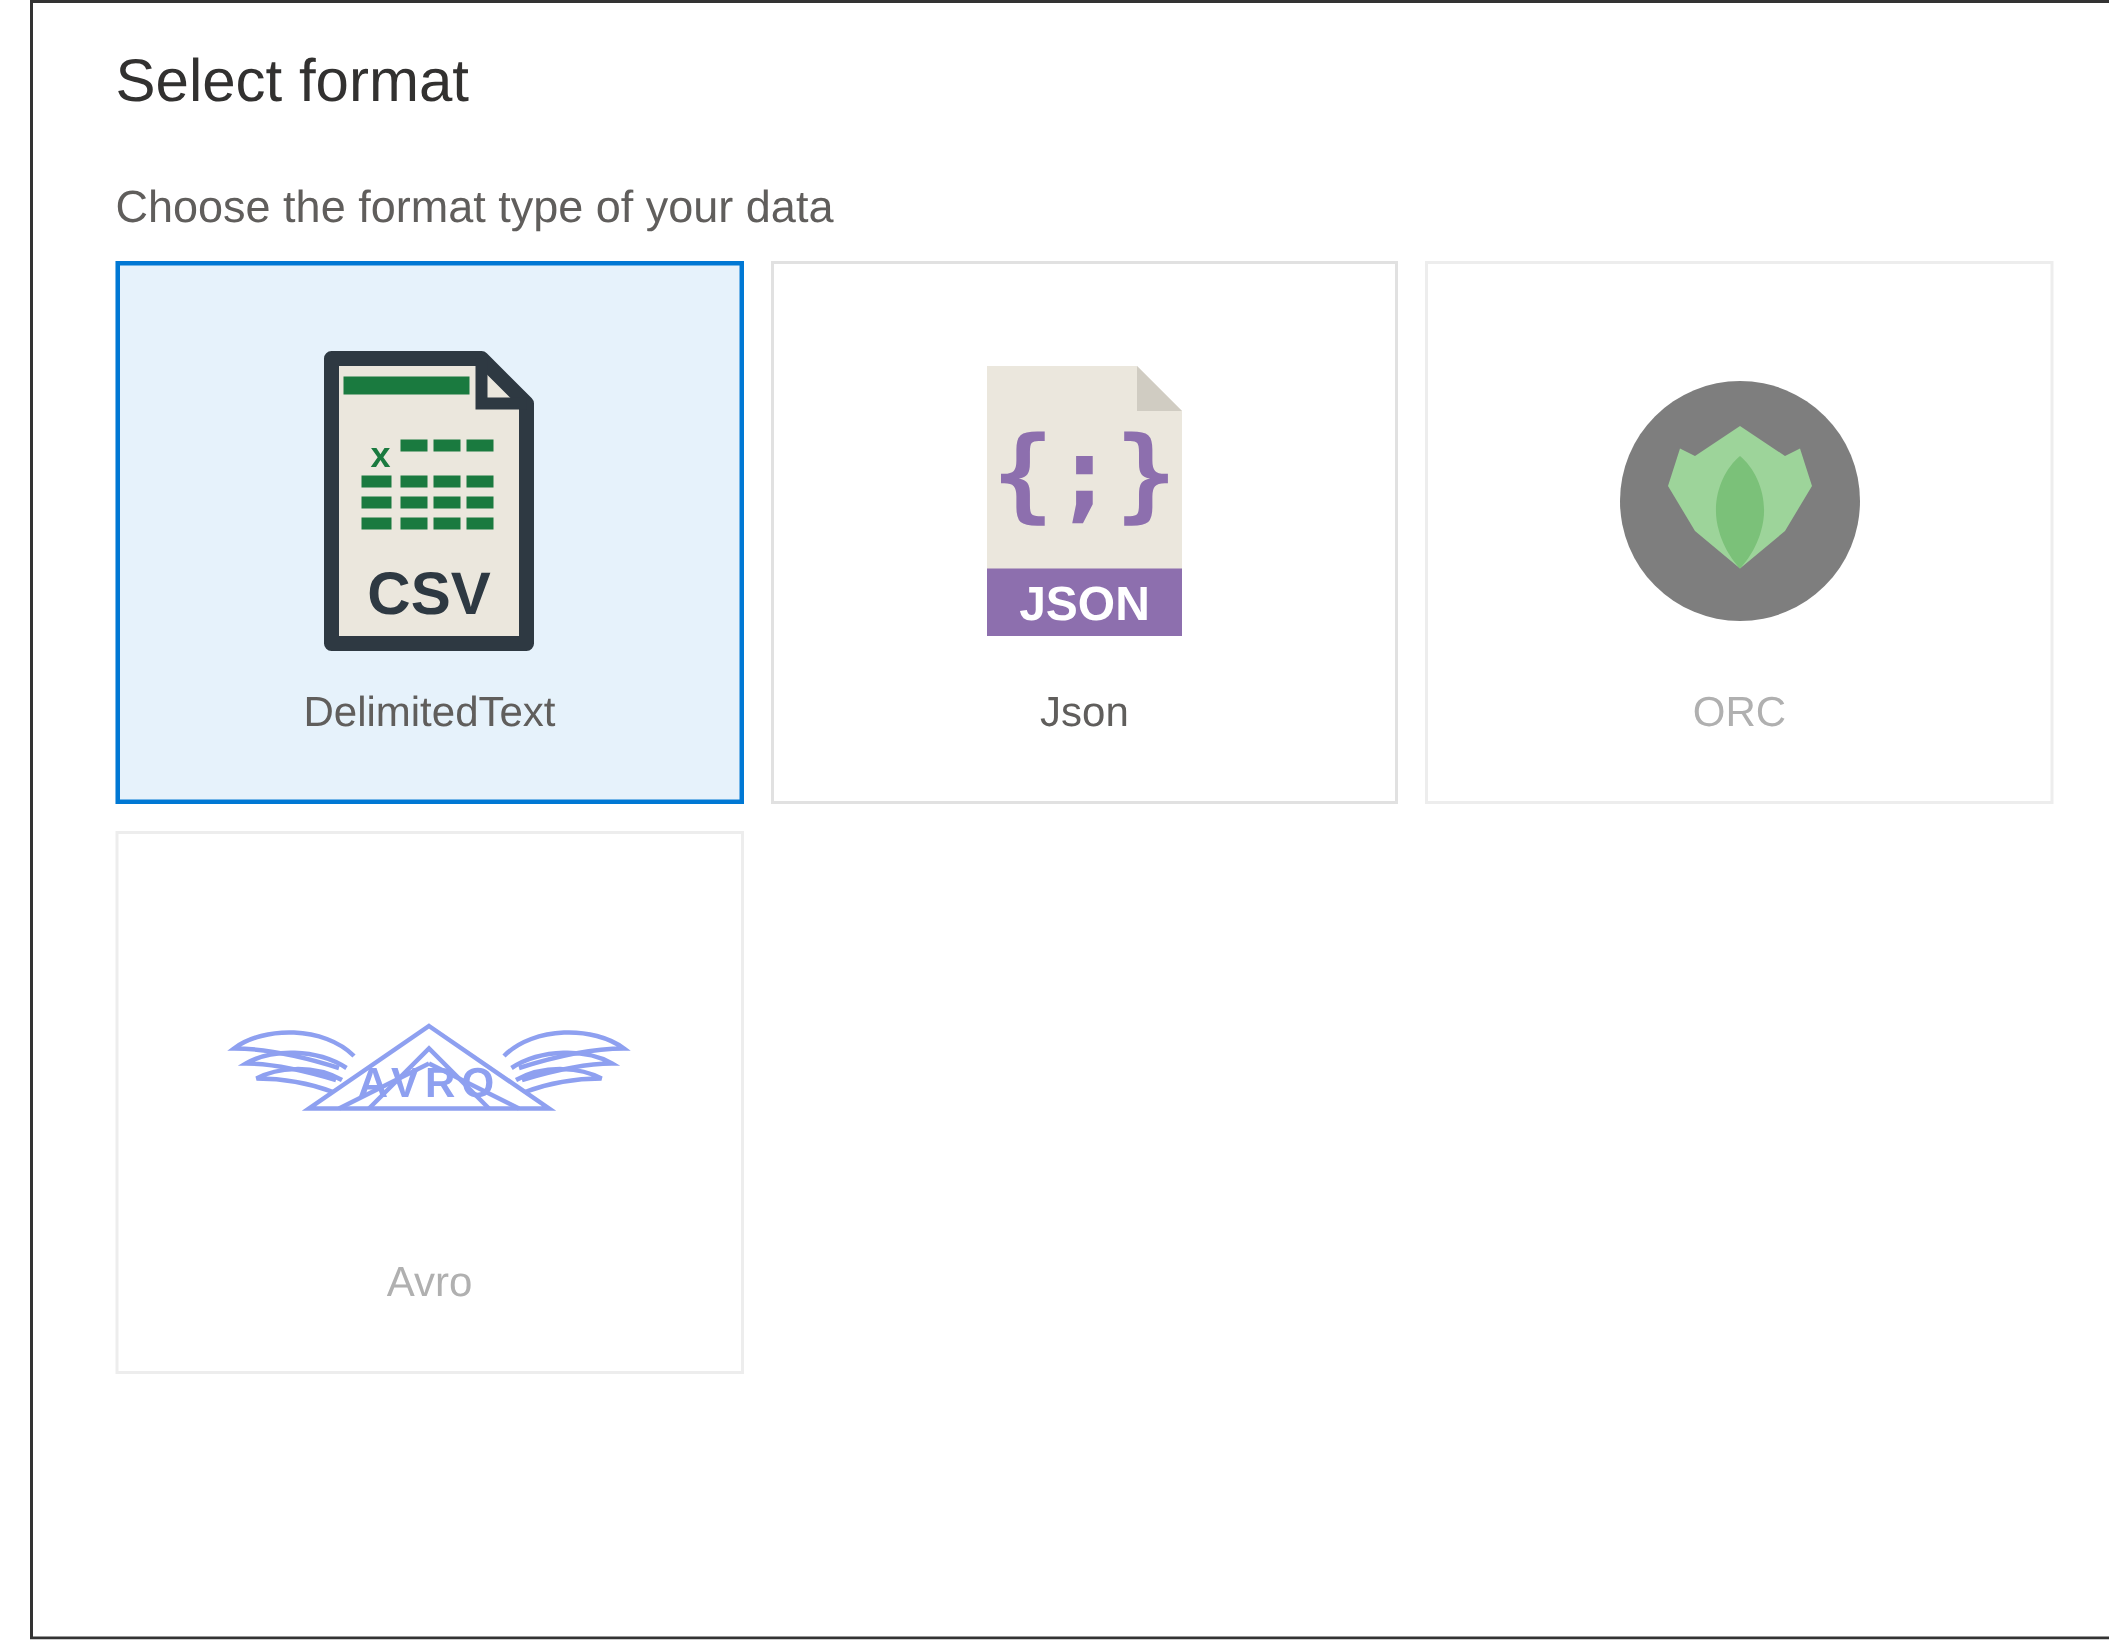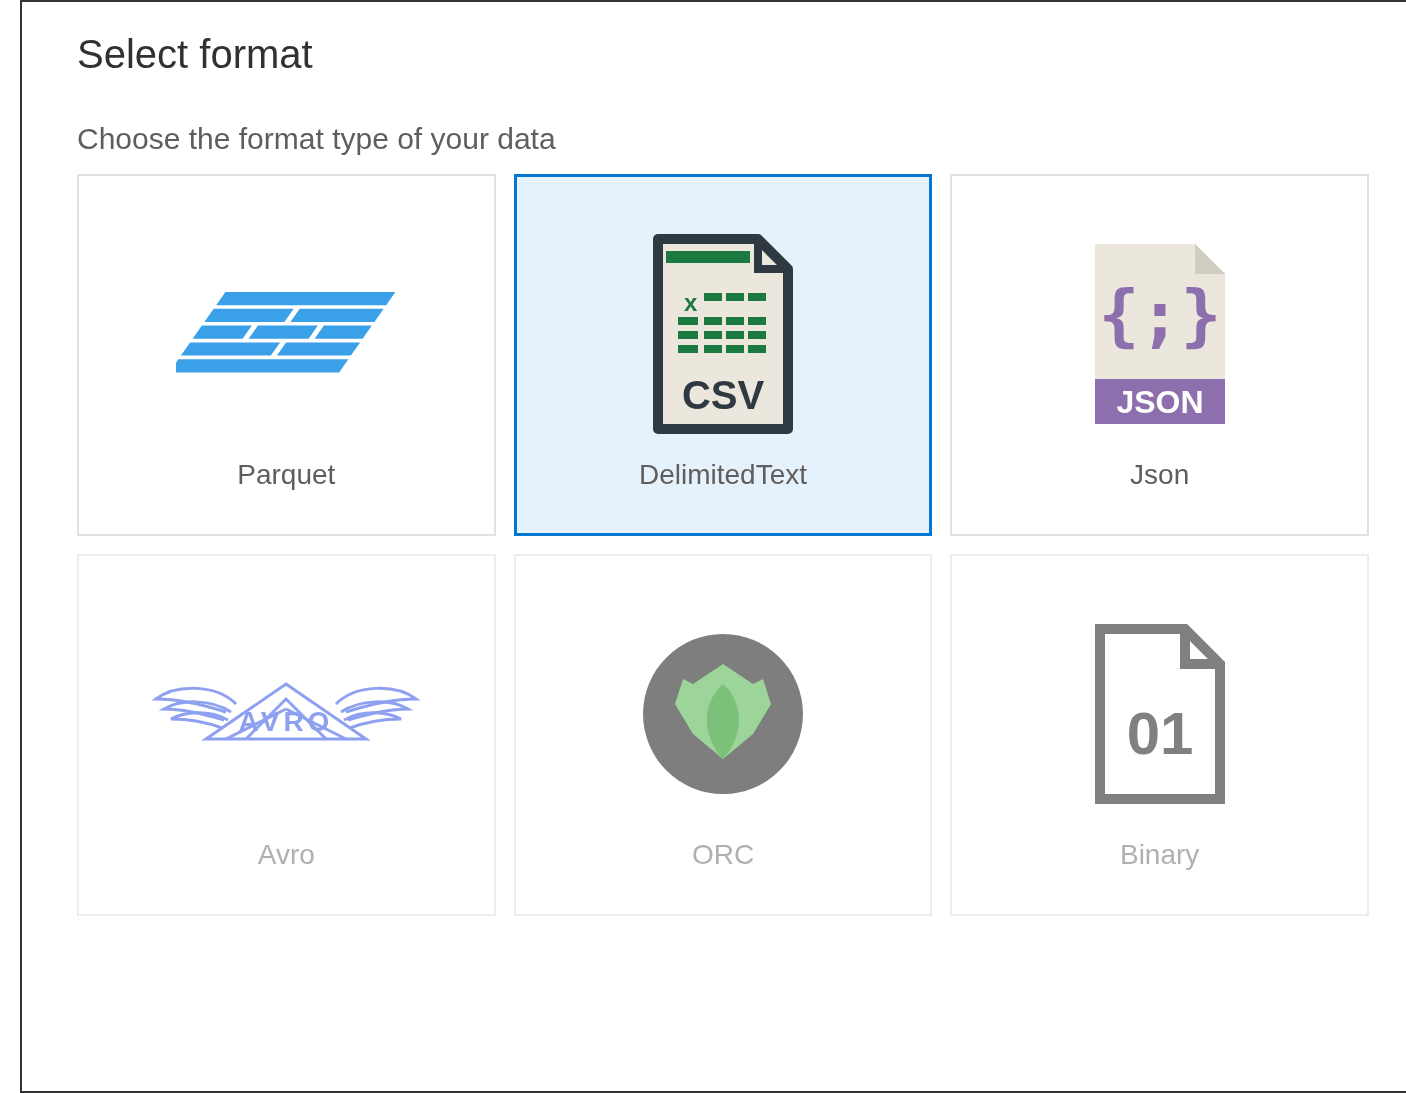--- a/index.html
+++ b/index.html
@@ -73,40 +73,20 @@
   </style>
 </head>
 <body>
 
 <div class="container">
   <h1 class="page-title">Select format</h1>
   <p class="subtitle">Choose the format type of your data</p>
 
   <div class="grid">
 
-    <div class="card">
-      <div class="card-icon">
-        <svg width="220" height="170" viewBox="0 0 220 170">
-          <g transform="translate(110,85)">
-            <g transform="skewX(-35) scale(1,0.6)">
-              <rect x="-90" y="-70" width="170" height="22" fill="#3aa0e8"></rect>
-              <rect x="-90" y="-42" width="80" height="22" fill="#3aa0e8"></rect>
-              <rect x="-4" y="-42" width="84" height="22" fill="#3aa0e8"></rect>
-              <rect x="-90" y="-14" width="50" height="22" fill="#3aa0e8"></rect>
-              <rect x="-34" y="-14" width="60" height="22" fill="#3aa0e8"></rect>
-              <rect x="32" y="-14" width="48" height="22" fill="#3aa0e8"></rect>
-              <rect x="-90" y="14" width="90" height="22" fill="#3aa0e8"></rect>
-              <rect x="6" y="14" width="74" height="22" fill="#3aa0e8"></rect>
-              <rect x="-90" y="42" width="170" height="22" fill="#3aa0e8"></rect>
-            </g>
-          </g>
-        </svg>
-      </div>
-      <div class="card-label">Parquet</div>
-    </div>
 
     <div class="card selected">
       <div class="card-icon">
         <svg width="170" height="210" viewBox="0 0 170 210">
 
           <path d="M 20 10 L 120 10 L 150 40 L 150 200 L 20 200 Z" fill="#ebe7dd" stroke="#2e3942" stroke-width="10" stroke-linejoin="round"></path>
 
           <path d="M 120 10 L 120 40 L 150 40" fill="none" stroke="#2e3942" stroke-width="8"></path>
 
           <rect x="28" y="22" width="84" height="12" fill="#1a7a3f"></rect>
@@ -144,20 +124,36 @@
 
           <rect x="10" y="140" width="130" height="45" fill="#8d6fae"></rect>
           <text x="75" y="174" font-family="Arial" font-size="32" font-weight="bold" fill="#ffffff" text-anchor="middle">JSON</text>
         </svg>
       </div>
       <div class="card-label">Json</div>
     </div>
 
     <div class="card faded">
       <div class="card-icon">
+        <svg width="180" height="180" viewBox="0 0 180 180">
+          <circle cx="90" cy="90" r="80" fill="#7e7e7e"></circle>
+
+          <g fill="#9dd49a">
+            <path d="M 90 40 L 120 60 L 130 55 L 138 80 L 120 110 L 90 135 L 60 110 L 42 80 L 50 55 L 60 60 Z"></path>
+          </g>
+          <g fill="#7bc179">
+            <path d="M 90 60 C 78 70 70 90 76 110 C 80 125 90 135 90 135 C 90 135 100 125 104 110 C 110 90 102 70 90 60 Z"></path>
+          </g>
+        </svg>
+      </div>
+      <div class="card-label">ORC</div>
+    </div>
+
+    <div class="card faded">
+      <div class="card-icon">
         <svg width="280" height="120" viewBox="0 0 280 120">
           <g stroke="#8ea0f0" stroke-width="3" fill="none">
 
             <path d="M 90 50 C 70 30 30 30 10 45 C 30 45 55 50 80 58"></path>
             <path d="M 85 58 C 65 45 35 45 18 55 C 38 55 58 60 78 66"></path>
             <path d="M 82 66 C 62 55 38 58 25 65 C 42 65 60 68 76 74"></path>
 
             <path d="M 190 50 C 210 30 250 30 270 45 C 250 45 225 50 200 58"></path>
             <path d="M 195 58 C 215 45 245 45 262 55 C 242 55 222 60 202 66"></path>
             <path d="M 198 66 C 218 55 242 58 255 65 C 238 65 220 68 204 74"></path>
@@ -167,41 +163,15 @@
             <path d="M 100 85 L 140 45 L 180 85"></path>
             <path d="M 80 85 L 140 55"></path>
             <path d="M 200 85 L 140 55"></path>
           </g>
           <text x="140" y="77" font-family="Arial" font-size="28" font-weight="bold" fill="#8ea0f0" text-anchor="middle" letter-spacing="4">AVRO</text>
         </svg>
       </div>
       <div class="card-label">Avro</div>
     </div>
 
-    <div class="card faded">
-      <div class="card-icon">
-        <svg width="180" height="180" viewBox="0 0 180 180">
-          <circle cx="90" cy="90" r="80" fill="#7e7e7e"></circle>
-
-          <g fill="#9dd49a">
-            <path d="M 90 40 L 120 60 L 130 55 L 138 80 L 120 110 L 90 135 L 60 110 L 42 80 L 50 55 L 60 60 Z"></path>
-          </g>
-          <g fill="#7bc179">
-            <path d="M 90 60 C 78 70 70 90 76 110 C 80 125 90 135 90 135 C 90 135 100 125 104 110 C 110 90 102 70 90 60 Z"></path>
-          </g>
-        </svg>
-      </div>
-      <div class="card-label">ORC</div>
-    </div>
-
-    <div class="card faded">
-      <div class="card-icon">
-        <svg width="150" height="190" viewBox="0 0 150 190">
-          <path d="M 15 10 L 100 10 L 135 45 L 135 180 L 15 180 Z" fill="none" stroke="#808080" stroke-width="10" stroke-linejoin="miter"></path>
-          <path d="M 100 10 L 100 45 L 135 45" fill="none" stroke="#808080" stroke-width="10"></path>
-          <text x="75" y="135" font-family="Arial" font-size="60" font-weight="bold" fill="#808080" text-anchor="middle">01</text>
-        </svg>
-      </div>
-      <div class="card-label">Binary</div>
-    </div>
 
   </div>
 </div>
 
 </body></html>

